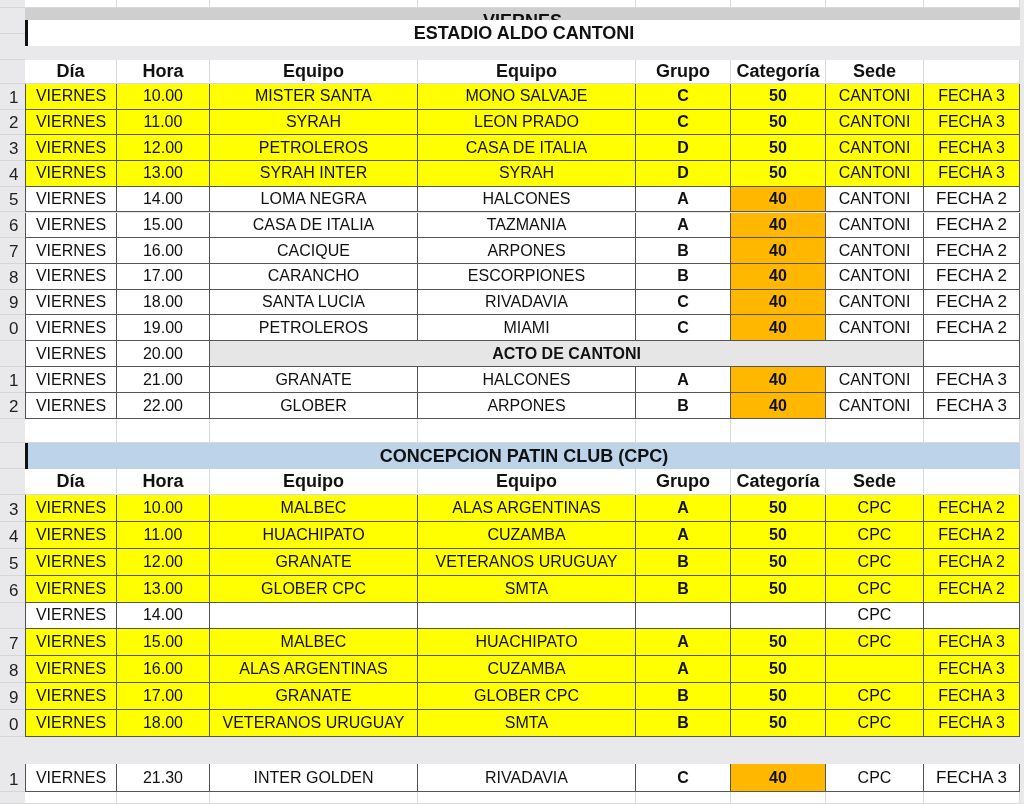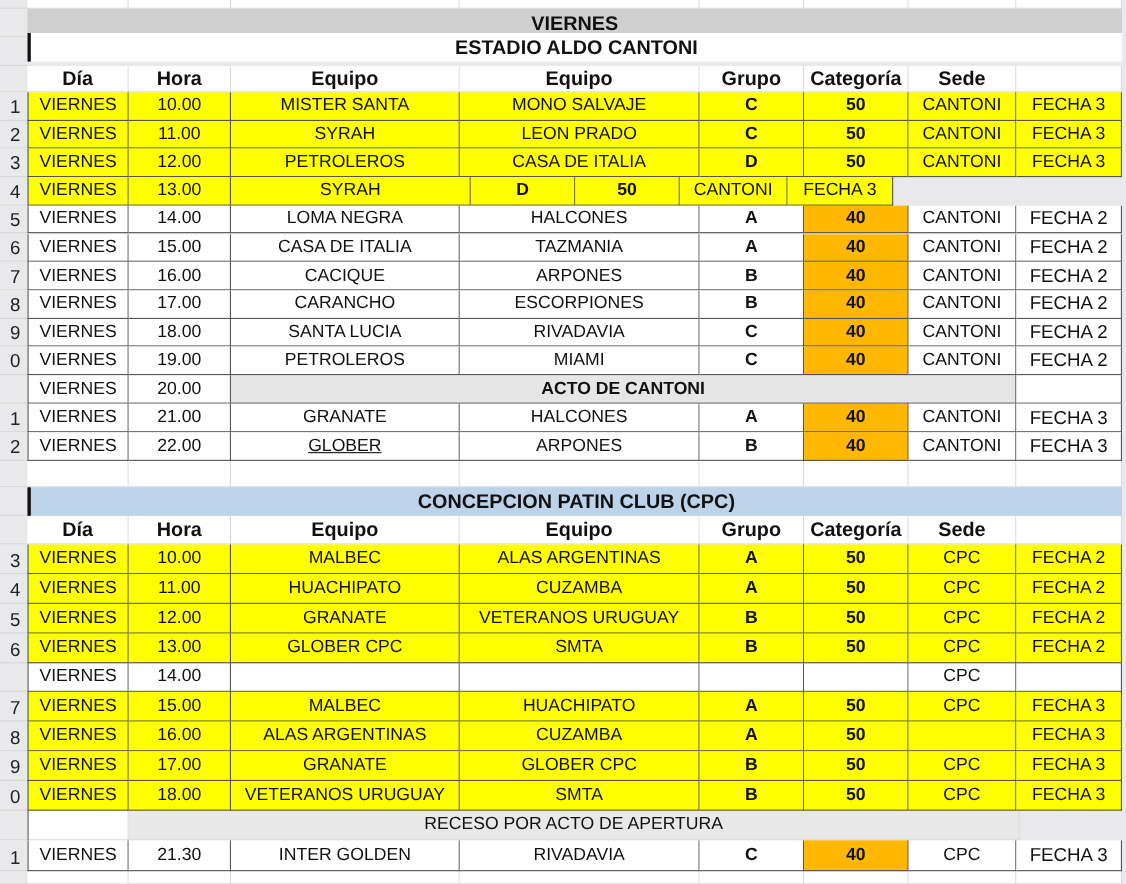--- a/index.html
+++ b/index.html
@@ -35,21 +35,21 @@
       <div class="c w-eq2" style="height:8px"></div>
       <div class="c w-grp" style="height:8px"></div>
       <div class="c w-cat" style="height:8px"></div>
       <div class="c w-sede" style="height:8px"></div>
       <div class="c w-fecha" style="height:8px"></div>
   </div>
   <div class="rn" style="position:absolute;left:0;top:8px;height:26px;"></div>
   <div class="title-gray" style="top:8px;height:26px;">VIERNES</div>
 
   <div class="rn" style="position:absolute;left:0;top:34px;height:26px;"></div>
-  <div class="title-white" style="top:30px;height:26px;">ESTADIO ALDO CANTONI</div>
+  <div class="title-white" style="top:20px;height:26px;">ESTADIO ALDO CANTONI</div>
 
   <div class="row hdr" style="top:60px;height:24px;">
     <div class="rn" style="height:24px"></div>
     <div class="c w-dia" style="height:24px">Día</div>
     <div class="c w-hora" style="height:24px">Hora</div>
     <div class="c w-eq1" style="height:24px">Equipo</div>
     <div class="c w-eq2" style="height:24px">Equipo</div>
     <div class="c w-grp" style="height:24px">Grupo</div>
     <div class="c w-cat" style="height:24px">Categoría</div>
     <div class="c w-sede" style="height:24px">Sede</div>
@@ -104,25 +104,20 @@
     <div class="c w-eq1" style="height:27px"></div>
     <div class="c w-eq2" style="height:27px"></div>
     <div class="c w-grp" style="height:27px"></div>
     <div class="c w-cat" style="height:27px"></div>
     <div class="c w-sede" style="height:27px">CPC</div>
     <div class="c w-fecha" style="height:27px"></div>
   </div>
 
   <div id="sec2b"></div>
 
-  <div class="row" style="top:737px;height:27px;">
-    <div class="rn" style="height:27px"></div>
-    <div class="c w-dia" style="height:27px;border-left:1px solid #555;"></div>
-    <div class="c span-gray-light" style="height:27px;width:810px;font-size:16px;">RECESO POR ACTO DE APERTURA</div>
-  </div>
 
   <div id="sec2c"></div>
 
   <div class="row" style="top:792px;height:12px;">
     <div class="rn" style="height:12px"></div>
     <div class="c w-dia" style="height:12px"></div>
       <div class="c w-hora" style="height:12px"></div>
       <div class="c w-eq1" style="height:12px"></div>
       <div class="c w-eq2" style="height:12px"></div>
       <div class="c w-grp" style="height:12px"></div>
@@ -160,20 +155,21 @@
     <div class="c w-eq2" style="height: 25.7px;">CASA DE ITALIA</div>
     <div class="c w-grp bold" style="height: 25.7px;">D</div>
     <div class="c w-cat bold" style="height: 25.7px;">50</div>
     <div class="c w-sede" style="height: 25.7px;">CANTONI</div>
     <div class="c w-fecha" style="height: 25.7px;">FECHA 3</div>
   </div>
     <div class="row bordered yellow" style="top: 161.1px; height: 25.7px;">
     <div class="rn" style="height: 25.7px;">4</div>
     <div class="c w-dia first" style="height: 25.7px;">VIERNES</div>
     <div class="c w-hora" style="height: 25.7px;">13.00</div>
+    <div class="c w-eq1" style="height: 25.7px;">SYRAH INTER</div>
     <div class="c w-eq2" style="height: 25.7px;">SYRAH</div>
     <div class="c w-grp bold" style="height: 25.7px;">D</div>
     <div class="c w-cat bold" style="height: 25.7px;">50</div>
     <div class="c w-sede" style="height: 25.7px;">CANTONI</div>
     <div class="c w-fecha" style="height: 25.7px;">FECHA 3</div>
   </div>
     <div class="row bordered" style="top: 186.8px; height: 25.7px;">
     <div class="rn" style="height: 25.7px;">5</div>
     <div class="c w-dia first" style="height: 25.7px;">VIERNES</div>
     <div class="c w-hora" style="height: 25.7px;">14.00</div>
@@ -247,21 +243,21 @@
     <div class="c w-eq2" style="height: 26px;">HALCONES</div>
     <div class="c w-grp bold" style="height: 26px;">A</div>
     <div class="c w-cat bold cat-orange" style="height: 26px;">40</div>
     <div class="c w-sede" style="height: 26px;">CANTONI</div>
     <div class="c w-fecha fecha-plain" style="height: 26px;">FECHA 3</div>
   </div>
     <div class="row bordered" style="top: 393px; height: 26px;">
     <div class="rn" style="height: 26px;">2</div>
     <div class="c w-dia first" style="height: 26px;">VIERNES</div>
     <div class="c w-hora" style="height: 26px;">22.00</div>
-    <div class="c w-eq1" style="height: 26px; text-decoration: underline;">GLOBER</div>
+    <div class="c w-eq1" style="height: 26px;">GLOBER</div>
     <div class="c w-eq2" style="height: 26px;">ARPONES</div>
     <div class="c w-grp bold" style="height: 26px;">B</div>
     <div class="c w-cat bold cat-orange" style="height: 26px;">40</div>
     <div class="c w-sede" style="height: 26px;">CANTONI</div>
     <div class="c w-fecha fecha-plain" style="height: 26px;">FECHA 3</div>
   </div>
     <div class="row bordered yellow" style="top: 495px; height: 27px;">
     <div class="rn" style="height: 27px;">3</div>
     <div class="c w-dia first" style="height: 27px;">VIERNES</div>
     <div class="c w-hora" style="height: 27px;">10.00</div>

